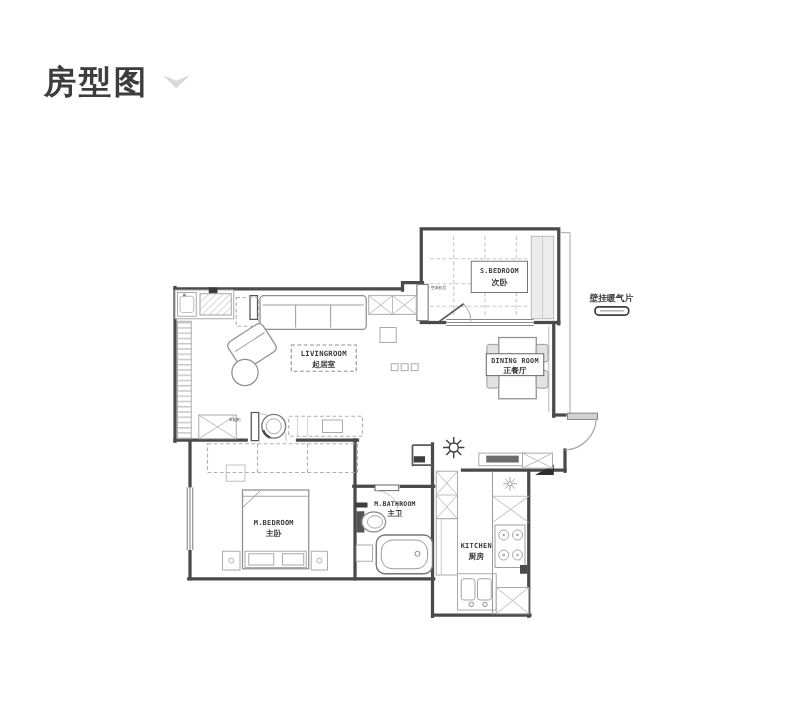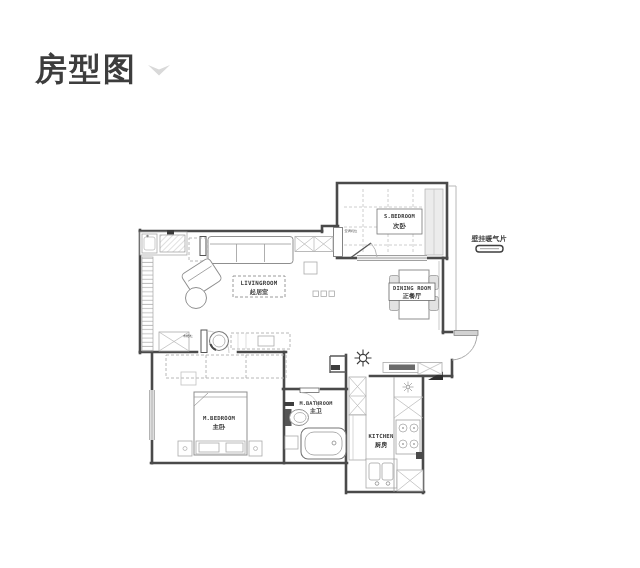--- a/index.html
+++ b/index.html
@@ -1,19 +1,19 @@
 <!DOCTYPE html>
 <html><head>
 <meta charset="utf-8">
 <style>
   html,body{margin:0;padding:0;background:#ffffff;}
   .page{position:relative;width:640px;height:568px;background:#ffffff;overflow:hidden;
         font-family:"Liberation Sans","DejaVu Sans",sans-serif;}
   .header{position:absolute;left:35px;top:48px;display:flex;align-items:center;gap:10px;cursor:pointer;}
-  .header h1{margin:0;font-size:32px;font-weight:bold;color:#3d3d3d;letter-spacing:2px;
+  .header h1{margin:0;font-size:26px;font-weight:bold;color:#3d3d3d;letter-spacing:2px;
              font-family:"Liberation Sans","DejaVu Sans",sans-serif;}
   .chevron{display:block;}
   .plan-svg{position:absolute;left:0;top:0;}
   
   .wall{stroke:#4a4a4a;stroke-width:2.6;fill:none;stroke-linecap:square;}
   .wall-thin{stroke:#5a5a5a;stroke-width:1.4;fill:none;}
   .furn{stroke:#8f8f8f;stroke-width:1;fill:#ffffff;}
   .furn-lt{stroke:#aaaaaa;stroke-width:0.8;fill:#ffffff;}
   .dash{stroke:#b0b0b0;stroke-width:0.9;fill:none;stroke-dasharray:3 2;}
   .grid-dash{stroke:#c8c8c8;stroke-width:0.9;fill:none;stroke-dasharray:3 2;}

